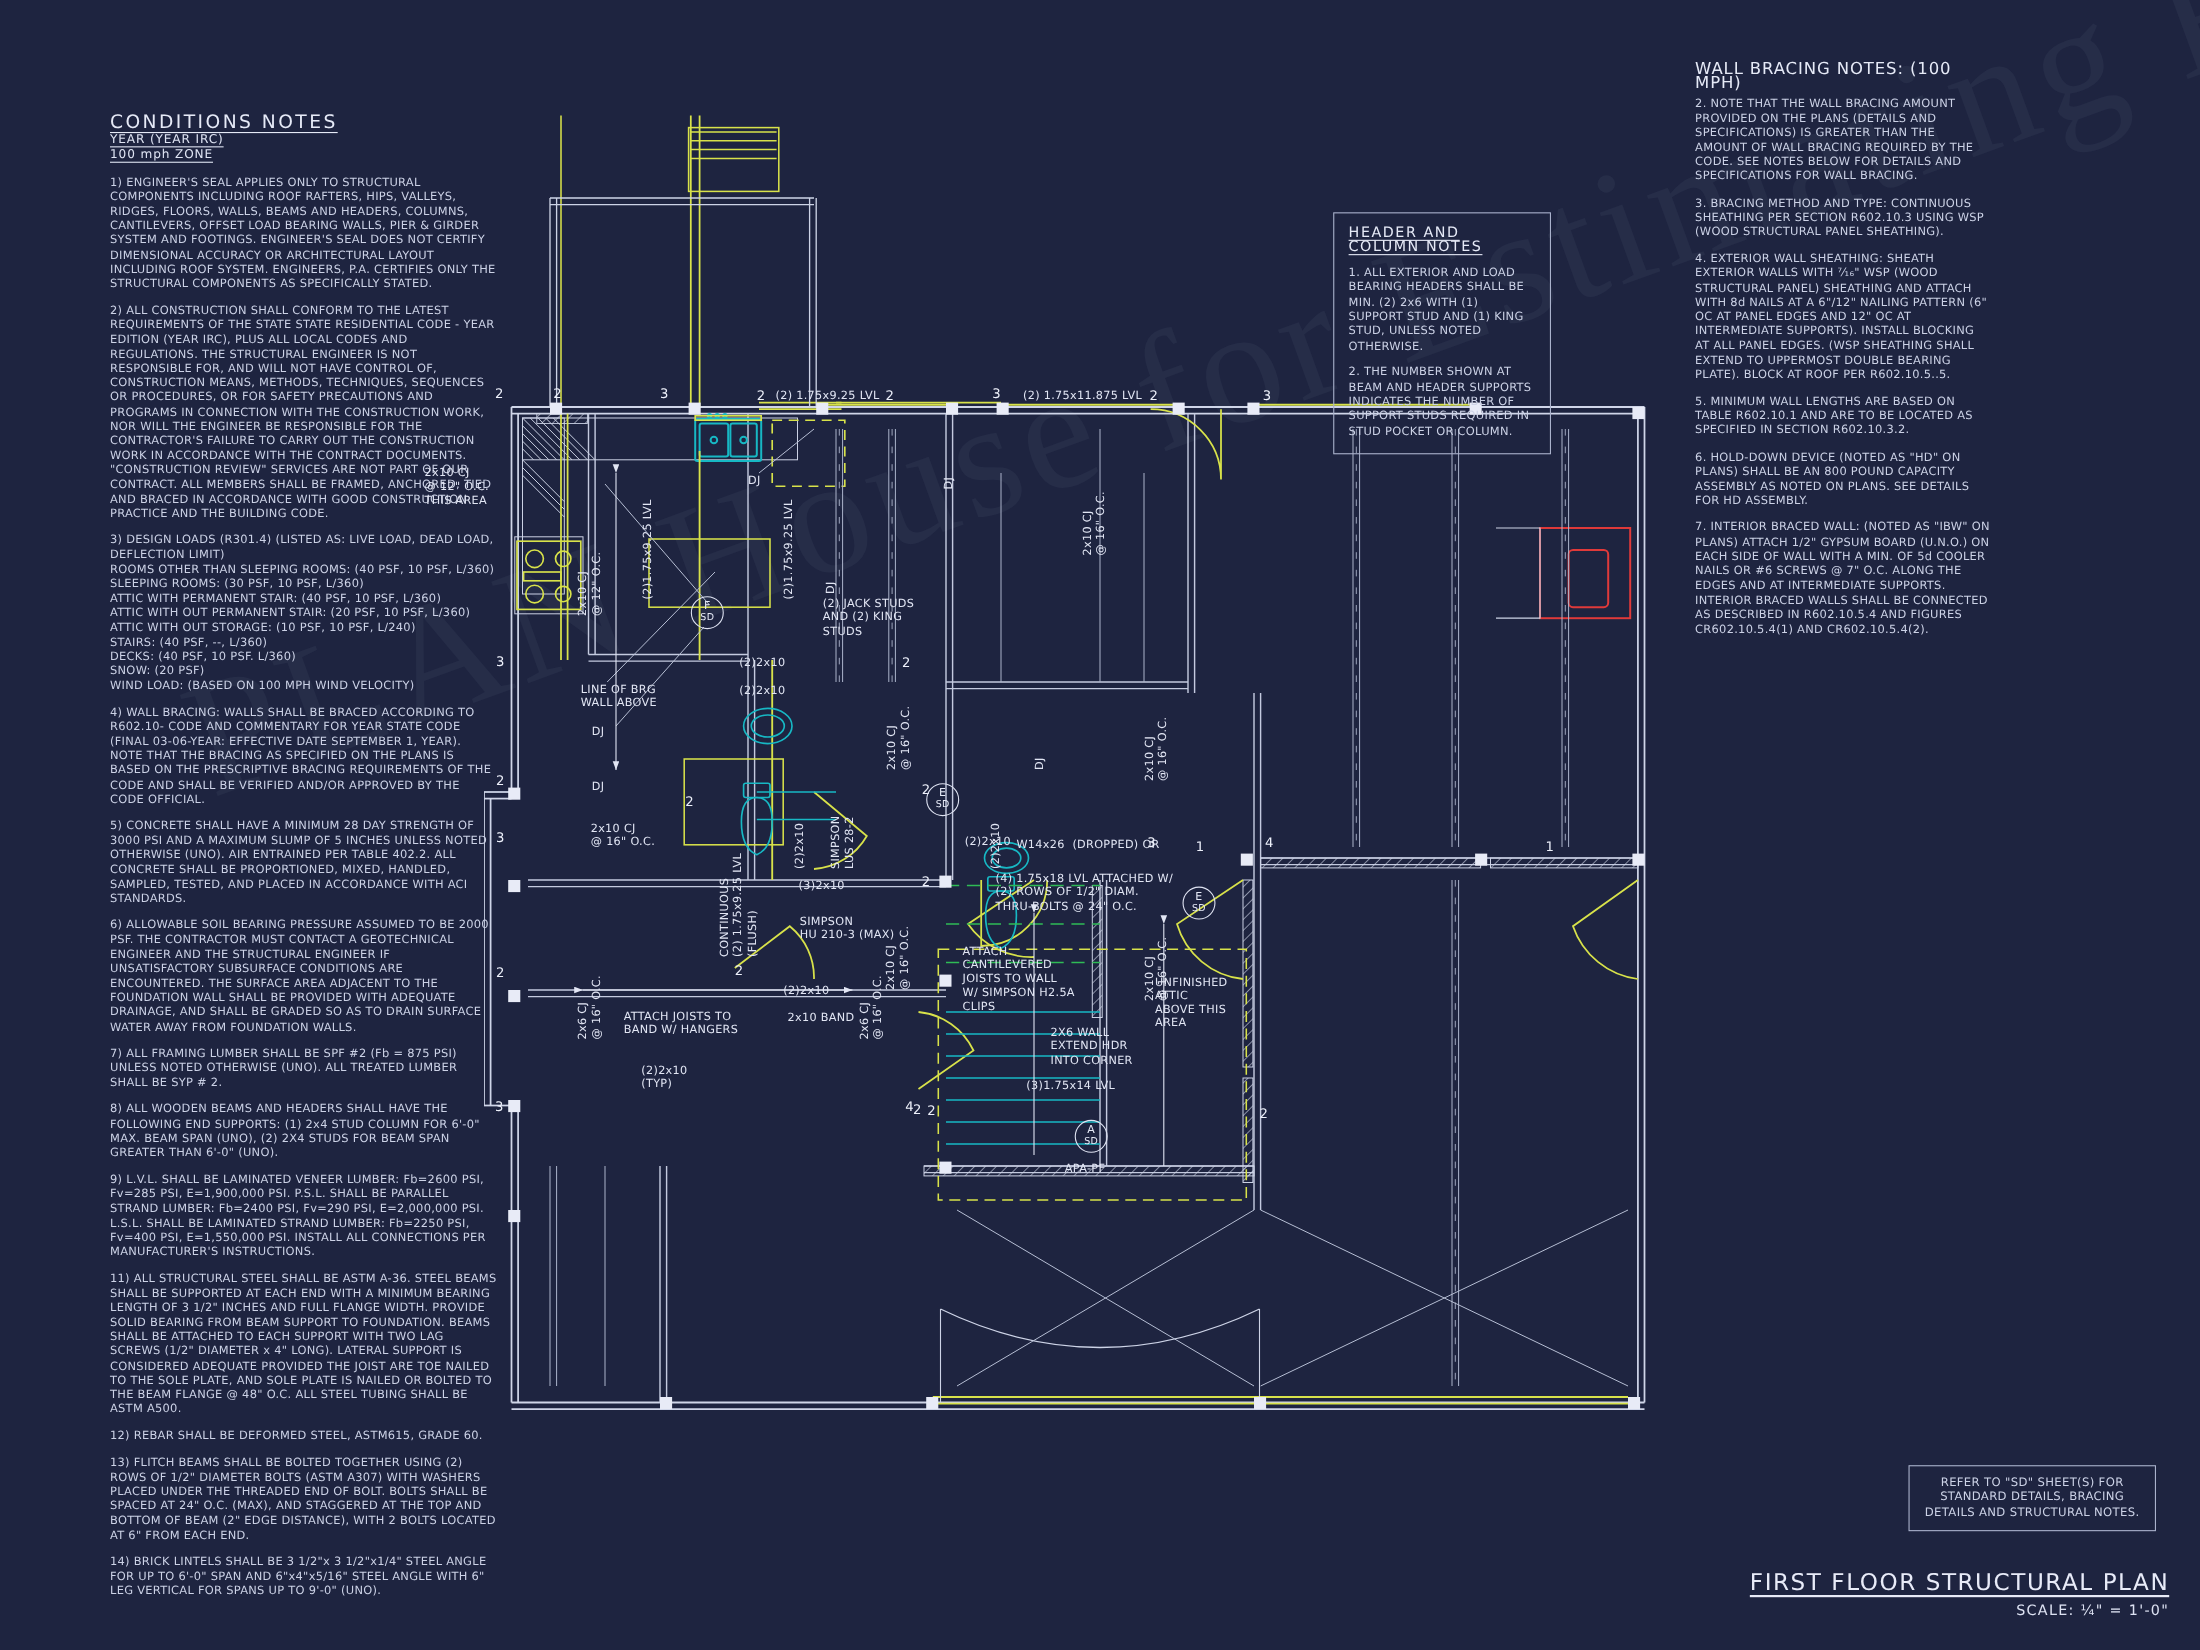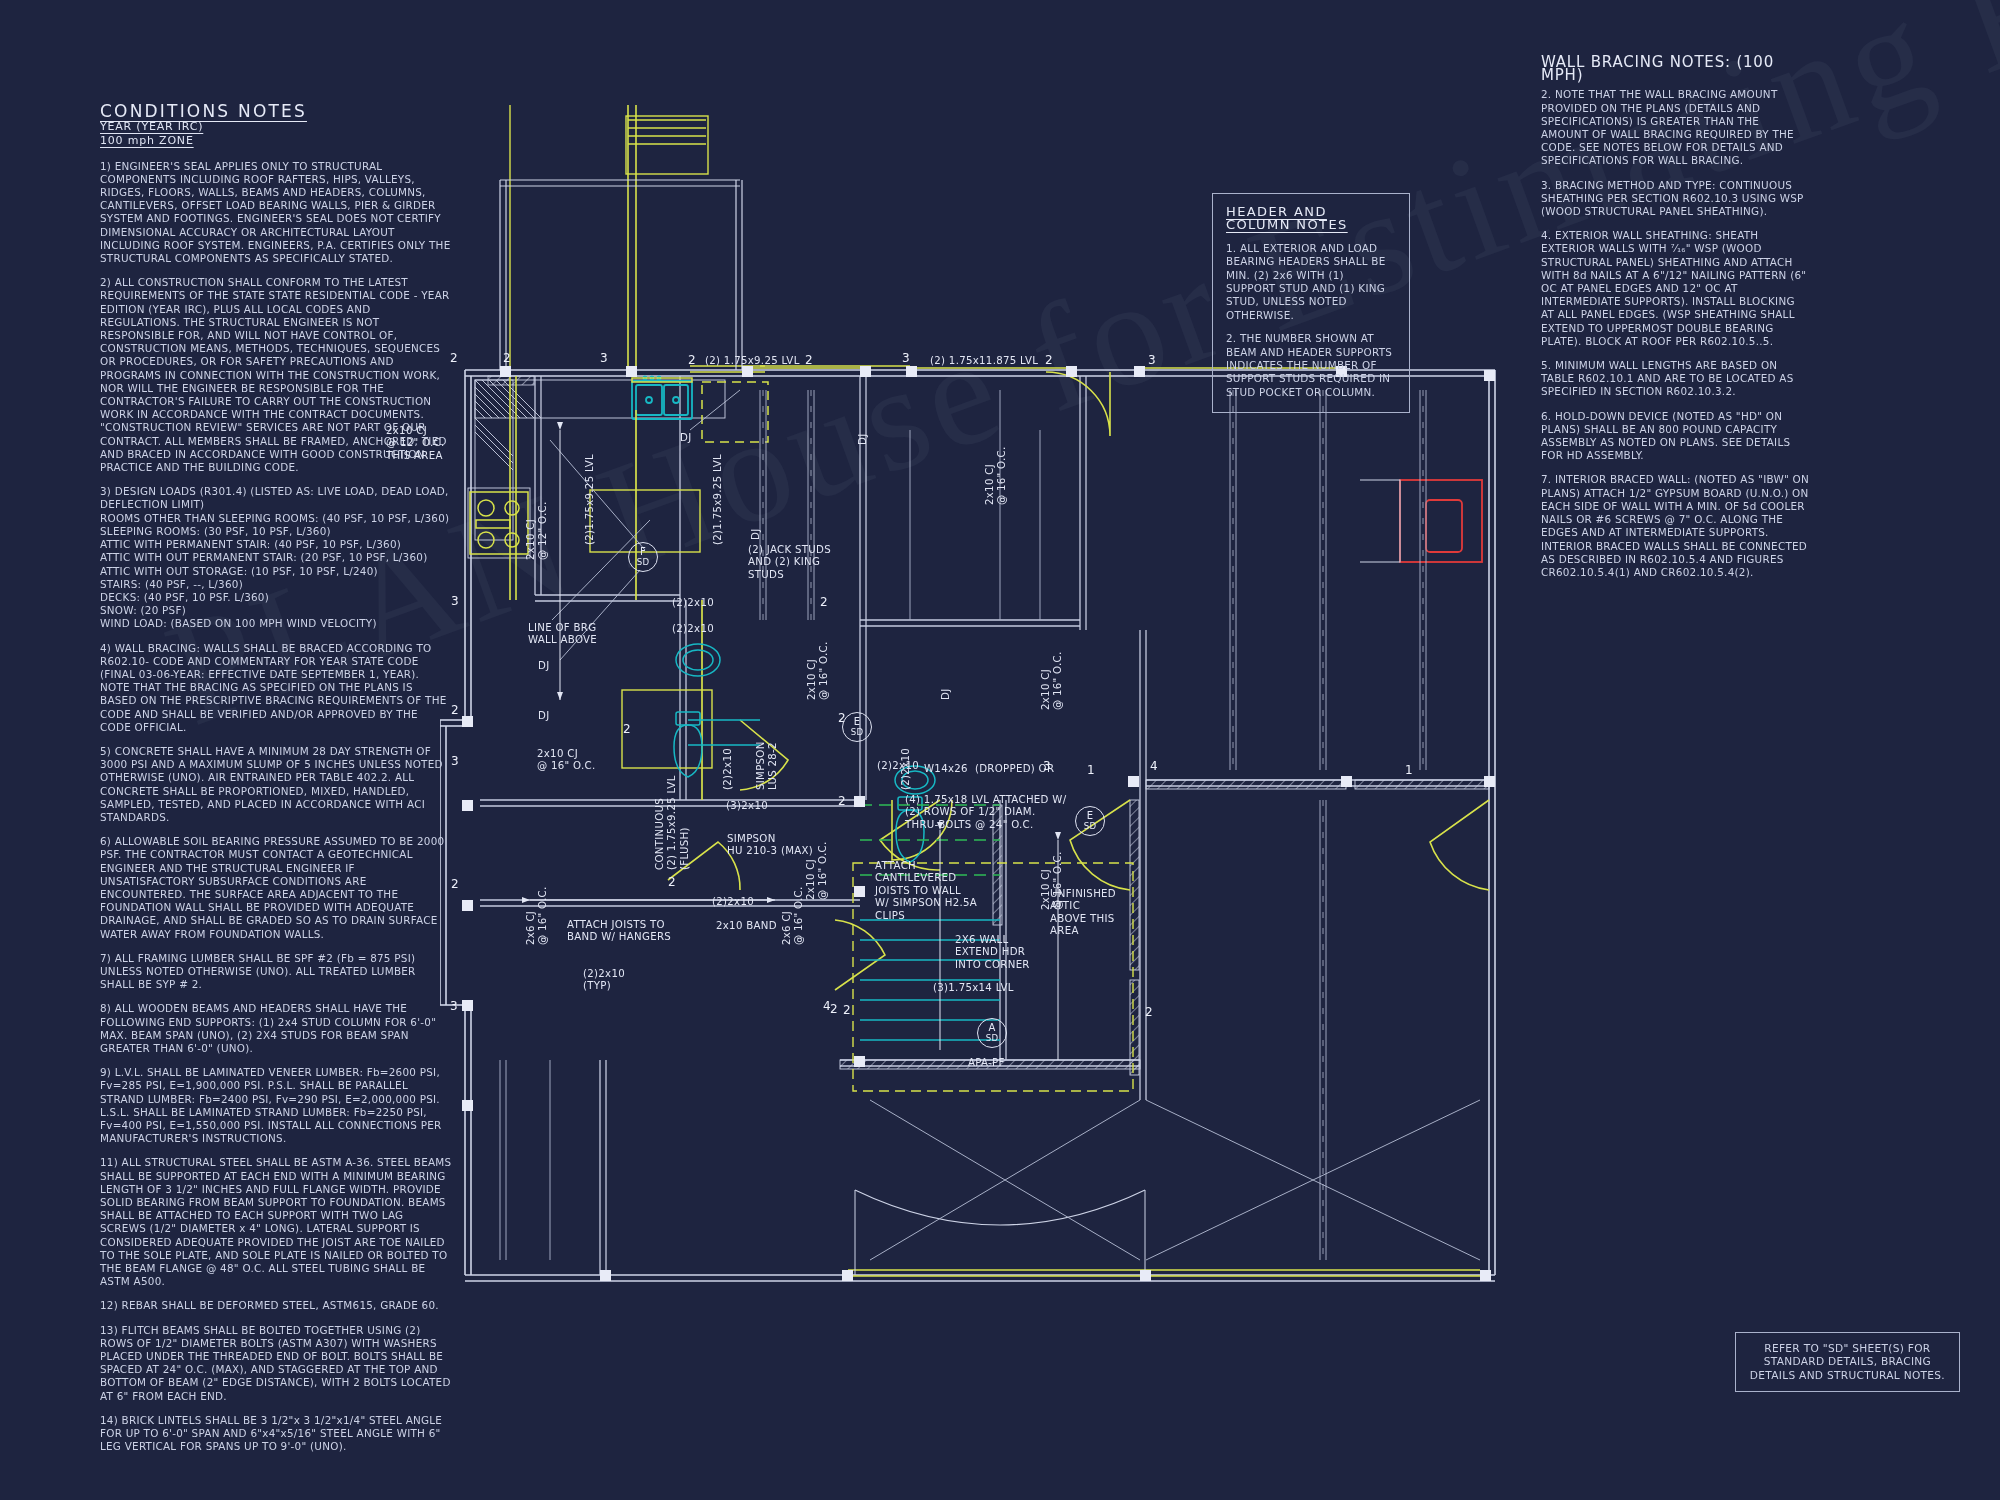--- a/index.html
+++ b/index.html
@@ -620,14 +620,18 @@
   </div>
   <div class="anno" style="left:968px; top:1057px;">APA-PF</div>
 
 
   <div id="refer-box">
     <div>REFER TO "SD" SHEET(S) FOR</div>
     <div>STANDARD DETAILS, BRACING</div>
     <div>DETAILS AND STRUCTURAL NOTES.</div>
   </div>
 
+  <div id="sheet-title">
+    <span class="t1">FIRST FLOOR STRUCTURAL PLAN</span>
+    <span class="t2">SCALE: ¼" = 1'-0"</span>
+  </div>
 
 </div>
 
 </body></html>

